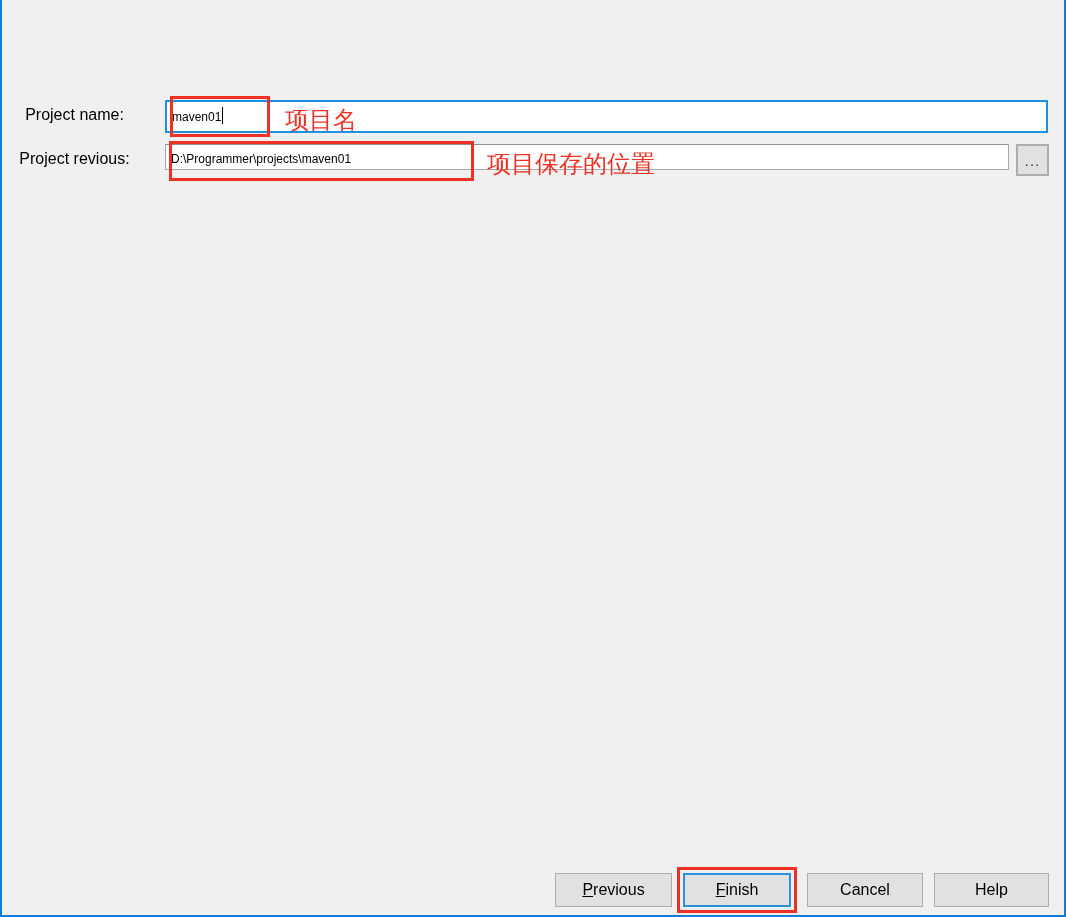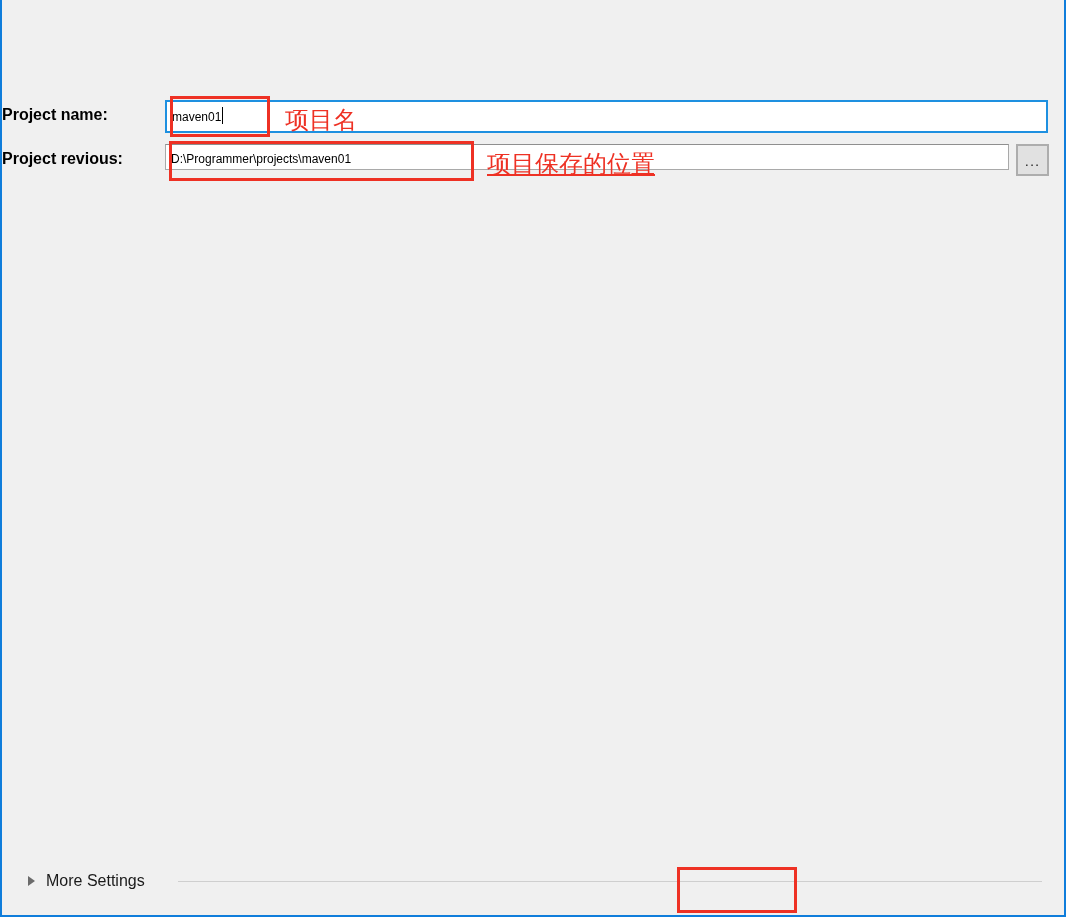--- a/index.html
+++ b/index.html
@@ -70,23 +70,22 @@
     top: 42px;
     width: 1062px;
     height: 831px;
     background: #f0f0f0;
   }
 
   .lbl {
     position: absolute;
     font-size: 16px;
     color: #000000;
-    text-align: left;
-    white-space: nowrap;
-    font-weight: bold;
+    text-align: center;
+    white-space: nowrap;
   }
   .lbl-name     { left: 0px; width: 145px; top: 64px; }
   .lbl-location { left: 0px; width: 145px; top: 108px; }
 
   
   .field {
     position: absolute;
     box-sizing: border-box;
     background: #ffffff;
     font-size: 12px;
@@ -156,21 +155,21 @@
 
   
   .anno-text {
     position: absolute;
     color: #ee3124;
     font-family: "DejaVu Sans", sans-serif;
     font-size: 24px;
     white-space: nowrap;
   }
   .anno-text-name     { left: 283px; top: 62px; }
-  .anno-text-location { left: 485px; top: 106px; text-decoration: underline; }
+  .anno-text-location { left: 485px; top: 106px; }
 
   
   .more-settings {
     position: absolute;
     left: 22px;
     top: 826px;
     height: 26px;
     display: flex;
     align-items: center;
   }
@@ -261,16 +260,25 @@
     <div class="anno-box anno-location"></div>
     <div class="anno-text anno-text-location">项目保存的位置</div>
 
     <div class="more-settings">
       <span class="ms-arrow"></span>
       <span class="ms-label">More Settings</span>
     </div>
     <div class="ms-rule"></div>
   </div>
 
+  <div class="btnbar">
+    <div class="btn btn-previous"><u>P</u><span>revious</span></div>
+
+    <div class="btn btn-finish"><u>F</u><span>inish</span></div>
+
+    <div class="btn btn-cancel">Cancel</div>
+
+    <div class="btn btn-help">Help</div>
+  </div>
 
   <div class="anno-box anno-finish"></div>
 
 </div>
 
 </body></html>

